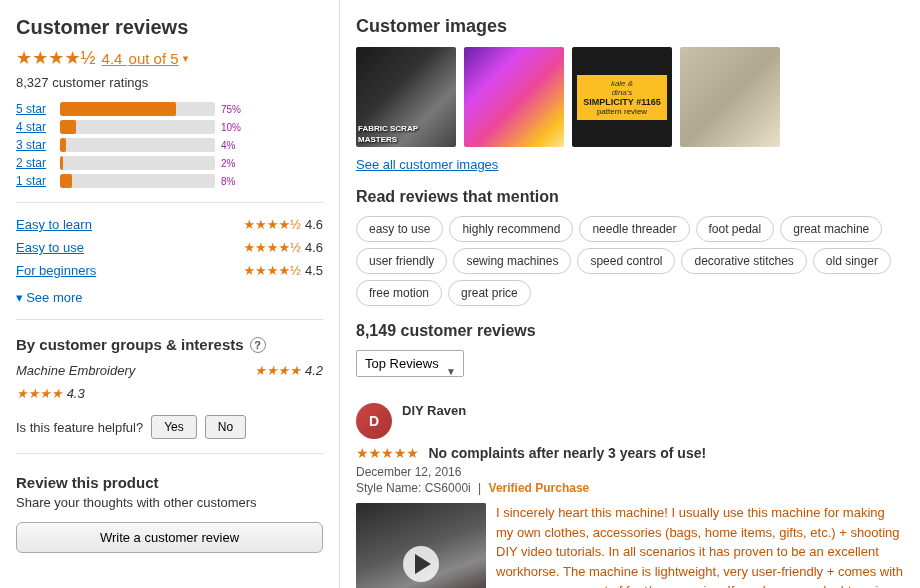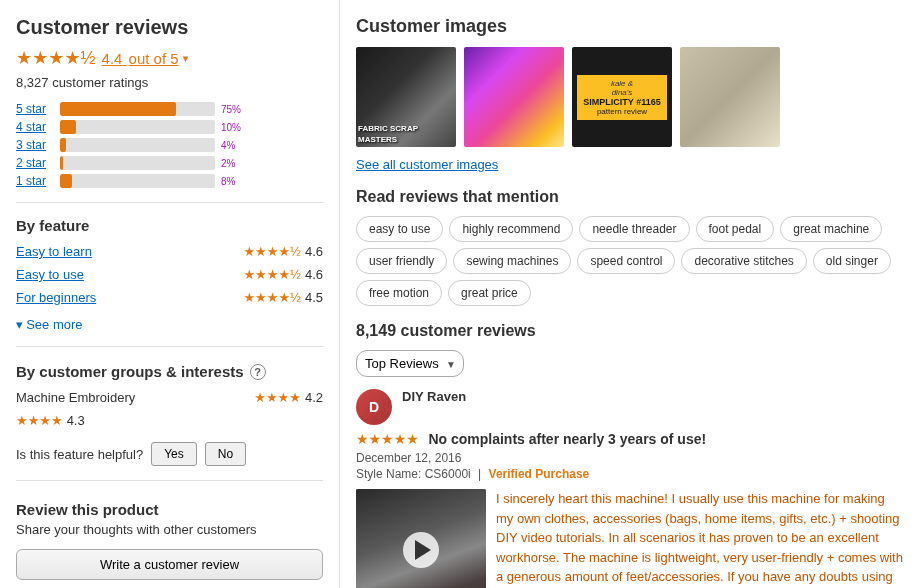--- a/index.html
+++ b/index.html
@@ -33,21 +33,21 @@
     .feature-name { color: #0066c0; text-decoration: underline; cursor: pointer; font-size: 13px; width: 120px; }
     .feature-stars { color: #e47911; font-size: 13px; margin-right: 4px; }
     .feature-score { font-size: 13px; }
     .feature-right { display: flex; align-items: center; }
     
     .see-more { color: #0066c0; text-decoration: none; font-size: 13px; cursor: pointer; display: inline-block; margin-top: 4px; }
     
     .by-groups-title { font-size: 15px; font-weight: bold; margin-top: 16px; margin-bottom: 10px; display: flex; align-items: center; gap: 6px; }
     .help-icon { width: 16px; height: 16px; border: 1px solid #888; border-radius: 50%; display: inline-flex; align-items: center; justify-content: center; font-size: 11px; color: #555; cursor: pointer; }
     
-    .group-row { display: flex; align-items: center; justify-content: space-between; margin-bottom: 8px; }
+    .group-row { display: flex; align-items: center; justify-content: space-between; margin-bottom: 8px; font-style: italic; }
     .group-name { font-size: 13px; width: 160px; }
     .group-right { display: flex; align-items: center; }
     
     .helpful-row { display: flex; align-items: center; margin-top: 14px; font-size: 13px; gap: 8px; }
     .helpful-text { color: #333; }
     .helpful-btn { padding: 4px 12px; border: 1px solid #999; border-radius: 3px; background: #f0f0f0; cursor: pointer; font-size: 12px; }
     
     .review-product-title { font-size: 15px; font-weight: bold; margin-top: 20px; margin-bottom: 4px; }
     .review-product-sub { font-size: 13px; color: #333; margin-bottom: 12px; }
     
@@ -65,21 +65,21 @@
     
     .see-all-link { color: #0066c0; text-decoration: underline; font-size: 13px; cursor: pointer; margin-bottom: 16px; display: block; }
     
     .mentions-title { font-size: 16px; font-weight: bold; margin-bottom: 10px; }
     
     .tags-container { display: flex; flex-wrap: wrap; gap: 6px; margin-bottom: 16px; }
     .tag { border: 1px solid #ccc; border-radius: 16px; padding: 5px 12px; font-size: 12px; color: #333; cursor: pointer; background: #fff; }
     
     .reviews-count { font-size: 16px; font-weight: bold; margin-bottom: 10px; }
     
-    .sort-select { border: 1px solid #aaa; border-radius: 11px; padding: 5px 24px 5px 8px; font-size: 13px; background: #fff; cursor: pointer; appearance: none; -webkit-appearance: none; position: relative; }
+    .sort-select { border: 1px solid #aaa; border-radius: 2px; padding: 5px 24px 5px 8px; font-size: 13px; background: #fff; cursor: pointer; margin-bottom: 14px; appearance: none; -webkit-appearance: none; position: relative; }
     .sort-wrapper { position: relative; display: inline-block; }
     .sort-wrapper::after { content: "▼"; position: absolute; right: 8px; top: 50%; transform: translateY(-50%); font-size: 10px; pointer-events: none; color: #555; }
     
     .review-item { display: flex; gap: 10px; }
     .avatar-img { width: 36px; height: 36px; border-radius: 50%; background: linear-gradient(135deg, #c44 0%, #a33 100%); display: flex; align-items: center; justify-content: center; color: white; font-size: 14px; font-weight: bold; }
     
     .review-content { flex: 1; }
     .reviewer-name { font-size: 13px; font-weight: bold; margin-bottom: 4px; }
     .review-stars { color: #e47911; font-size: 14px; margin-right: 6px; }
     .review-title { font-size: 14px; font-weight: bold; color: #333; display: inline; }
@@ -149,21 +149,20 @@
     <span class="bar-label">1 star</span>
     <div class="bar-track">
       <div class="bar-fill" style="width:8%;"></div>
     </div>
     <span class="bar-pct">8%</span>
   </div>
       </div>
     
     <hr class="divider">
     
-    <div class="by-feature-title">By feature</div>
     
     <div>
 
     <div class="feature-row">
     <span class="feature-name">Easy to learn</span>
     <div class="feature-right">
       <span class="feature-stars" style="color:#e47911;">★★★★½</span>
       <span class="feature-score">4.6</span>
     </div>
   </div>

